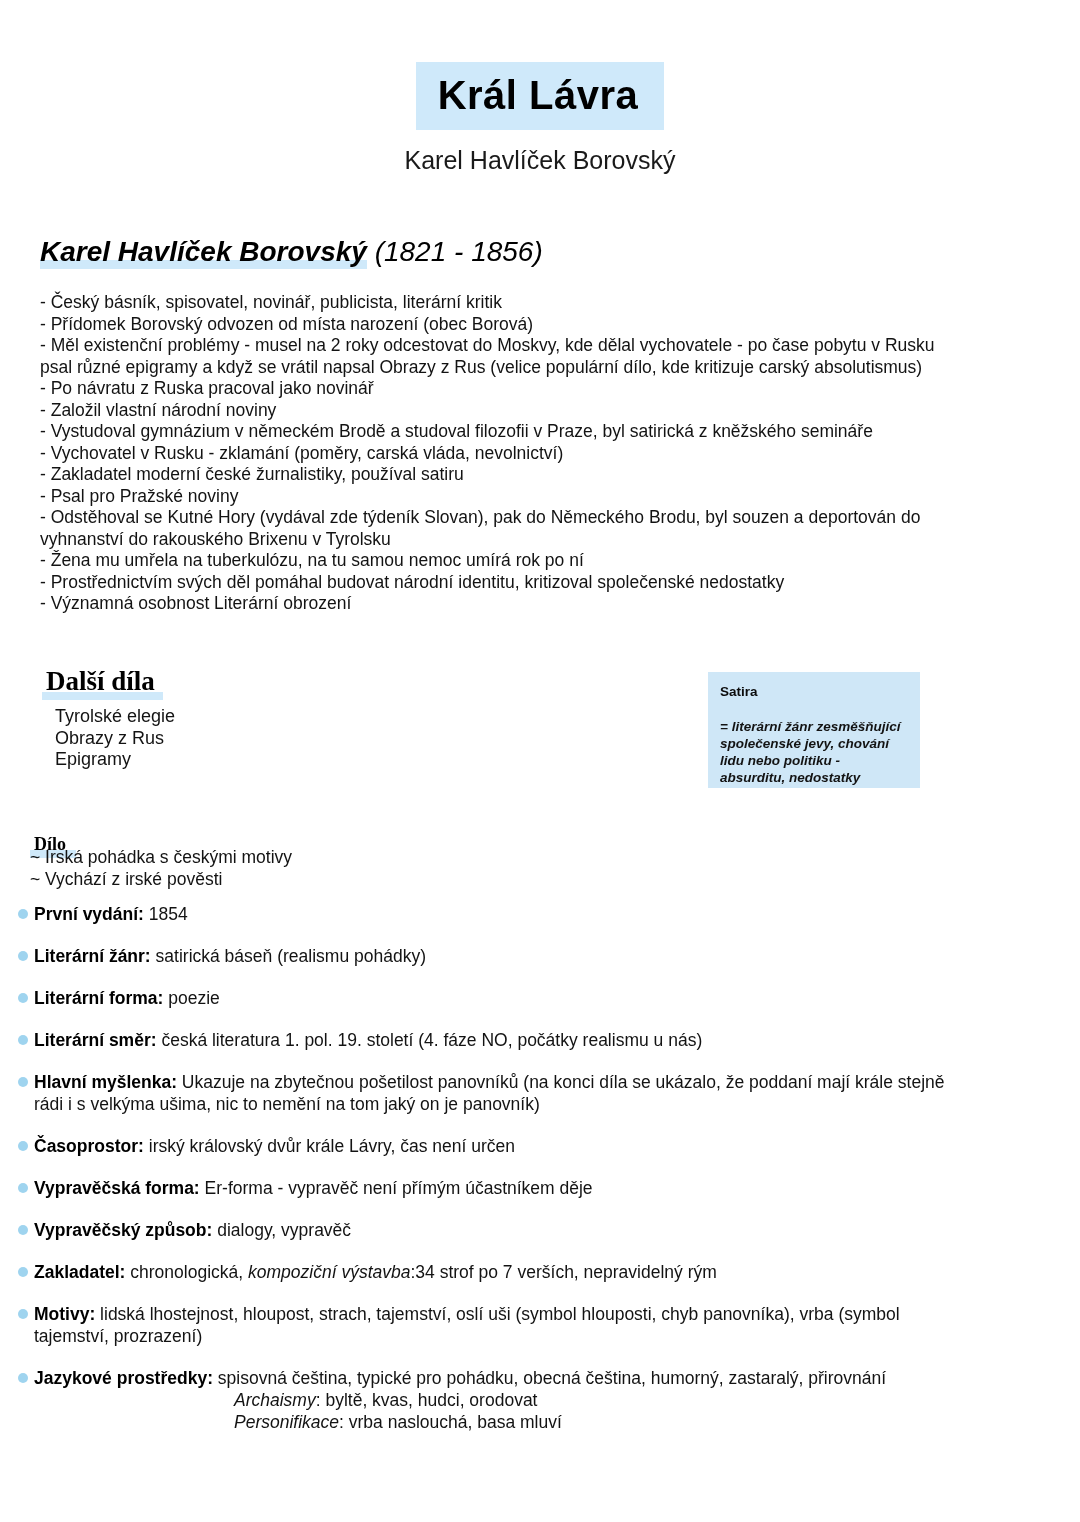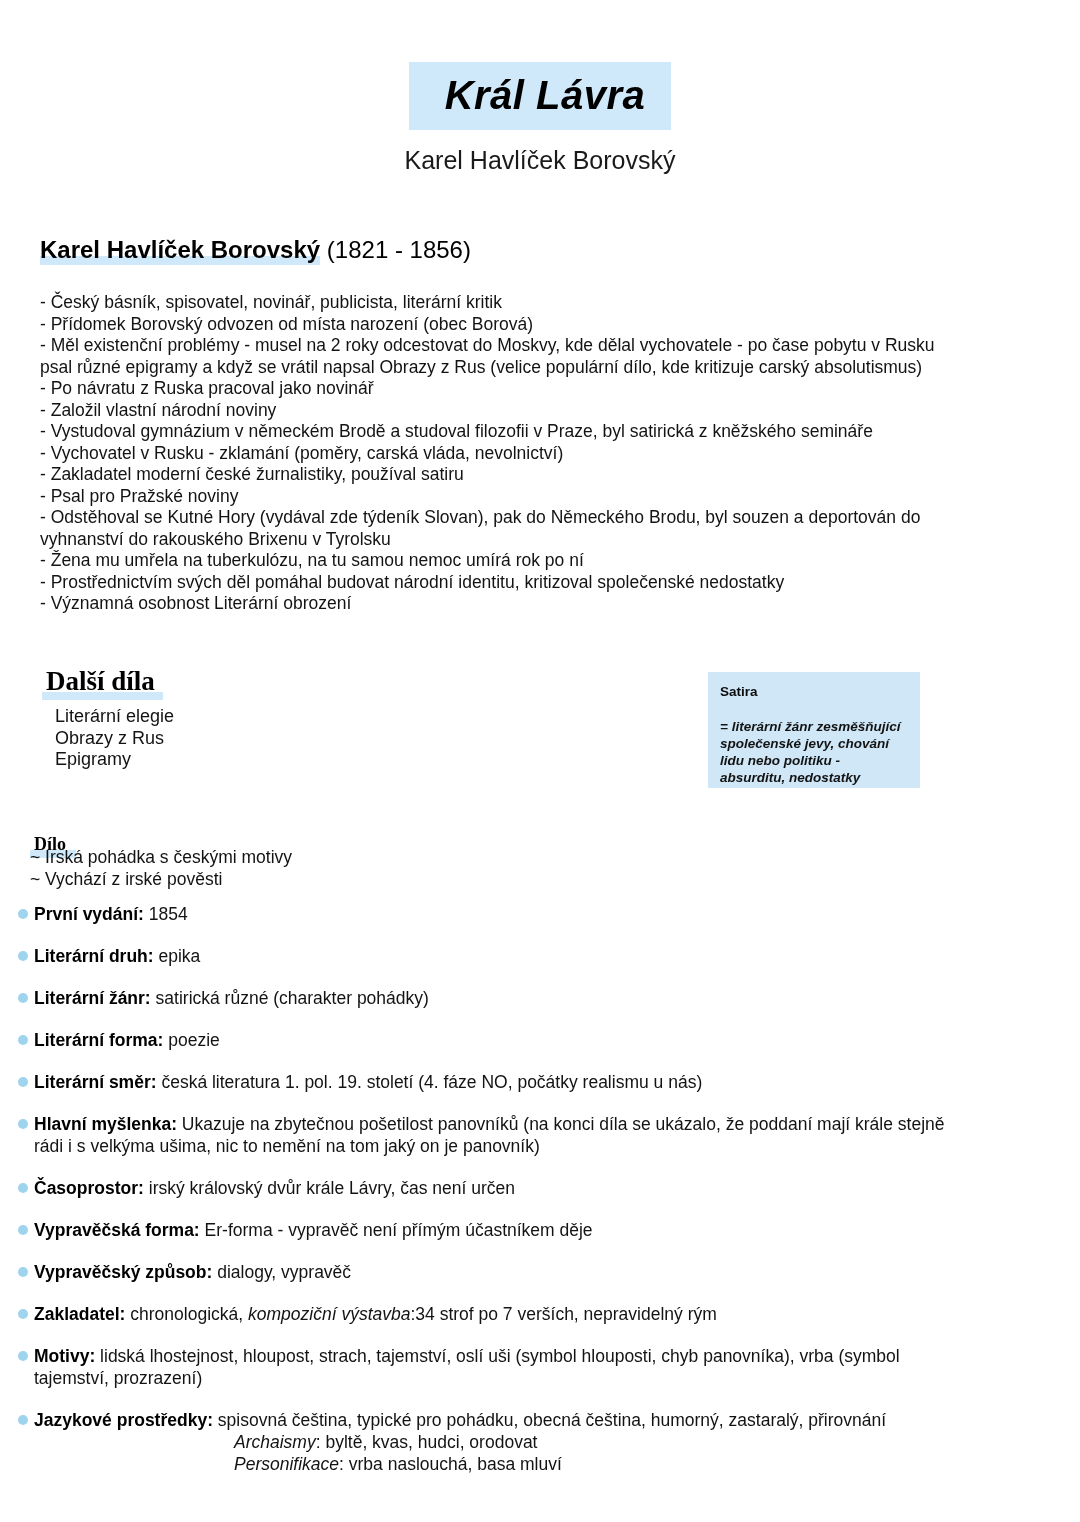--- a/index.html
+++ b/index.html
@@ -17,40 +17,40 @@
   .page { position: relative; width: 1080px; height: 1522px; padding: 0; }
 
   
   .title-wrap { text-align: center; padding-top: 62px; }
   .title {
     display: inline-block;
     font-size: 40px;
     font-weight: bold;
     letter-spacing: 0.5px;
     background: #cfe9fa;
-    padding: 10px 26px 12px 36px;
+    padding: 10px 26px 12px 22px;
     line-height: 1.15;
     color: #000;
-    font-style: italic;
   }
   .subtitle {
     text-align: center;
     font-size: 25px;
     margin-top: 16px;
     color: #1a1a1a;
     font-weight: normal;
   }
 
   
   .author-head {
     position: absolute;
     left: 40px;
     top: 236px;
-    font-size: 24px;
-    color: #000;
+    font-size: 28px;
+    color: #000;
+    font-style: italic;
   }
   .author-head .name {
     font-weight: bold;
     background: linear-gradient(to top, #cfe9fa 0 9px, transparent 9px 100%);
     padding-bottom: 2px;
   }
   .author-head .years { font-weight: normal; }
 
   
   .dash-block {
@@ -190,40 +190,39 @@
     <p>- Zakladatel moderní české žurnalistiky, používal satiru</p>
     <p>- Psal pro Pražské noviny</p>
     <p>- Odstěhoval se Kutné Hory (vydával zde týdeník Slovan), pak do Německého Brodu, byl souzen a deportován do vyhnanství do rakouského Brixenu v Tyrolsku</p>
     <p>- Žena mu umřela na tuberkulózu, na tu samou nemoc umírá rok po ní</p>
     <p>- Prostřednictvím svých děl pomáhal budovat národní identitu, kritizoval společenské nedostatky</p>
     <p>- Významná osobnost Literární obrození</p>
   </div>
 
   <div class="dalsi-head">Další díla</div>
   <div class="dalsi-list">
-    <div>Literární elegie</div>
+    <div>Tyrolské elegie</div>
     <div>Obrazy z Rus</div>
     <div>Epigramy</div>
   </div>
 
   <div class="satira-box">
     <div class="satira-title">Satira</div>
     <div class="satira-body">= literární žánr zesměšňující společenské jevy, chování lidu nebo politiku - absurditu, nedostatky</div>
   </div>
 
   <div class="dilo-head">Dílo</div>
   <div class="tilde-list">
     <div>~ Irská pohádka s českými motivy</div>
     <div>~ Vychází z irské pověsti</div>
   </div>
 
   <div class="bullets" id="entries">
       <div class="b-item"><b>První vydání:</b><span> 1854</span></div>
-      <div class="b-item"><b>Literární druh:</b><span> epika</span></div>
-      <div class="b-item"><b>Literární žánr:</b><span> satirická různé (charakter pohádky)</span></div>
+      <div class="b-item"><b>Literární žánr:</b><span> satirická báseň (realismu pohádky)</span></div>
       <div class="b-item"><b>Literární forma:</b><span> poezie</span></div>
       <div class="b-item"><b>Literární směr:</b><span> česká literatura 1. pol. 19. století (4. fáze NO, počátky realismu u nás)</span></div>
       <div class="b-item"><b>Hlavní myšlenka:</b><span> Ukazuje na zbytečnou pošetilost panovníků (na konci díla se ukázalo, že poddaní mají krále stejně rádi i s velkýma ušima, nic to nemění na tom jaký on je panovník)</span></div>
       <div class="b-item"><b>Časoprostor:</b><span> irský královský dvůr krále Lávry, čas není určen</span></div>
       <div class="b-item"><b>Vypravěčská forma:</b><span> Er-forma - vypravěč není přímým účastníkem děje</span></div>
       <div class="b-item"><b>Vypravěčský způsob:</b><span> dialogy, vypravěč</span></div>
       <div class="b-item"><b>Zakladatel:</b> chronologická, <i>kompoziční výstavba</i>:34 strof po 7 verších, nepravidelný rým</div>
       <div class="b-item"><b>Motivy:</b><span> lidská lhostejnost, hloupost, strach, tajemství, oslí uši (symbol hlouposti, chyb panovníka), vrba (symbol tajemství, prozrazení)</span></div>
       <div class="b-item"><b>Jazykové prostředky:</b><span> spisovná čeština, typické pro pohádku, obecná čeština, humorný, zastaralý, přirovnání</span><span class="sub-line"><i>Archaismy</i><span class="plain">: byltě, kvas, hudci, orodovat</span></span><span class="sub-line"><i>Personifikace</i><span class="plain">: vrba naslouchá, basa mluví</span></span></div>
     </div>

